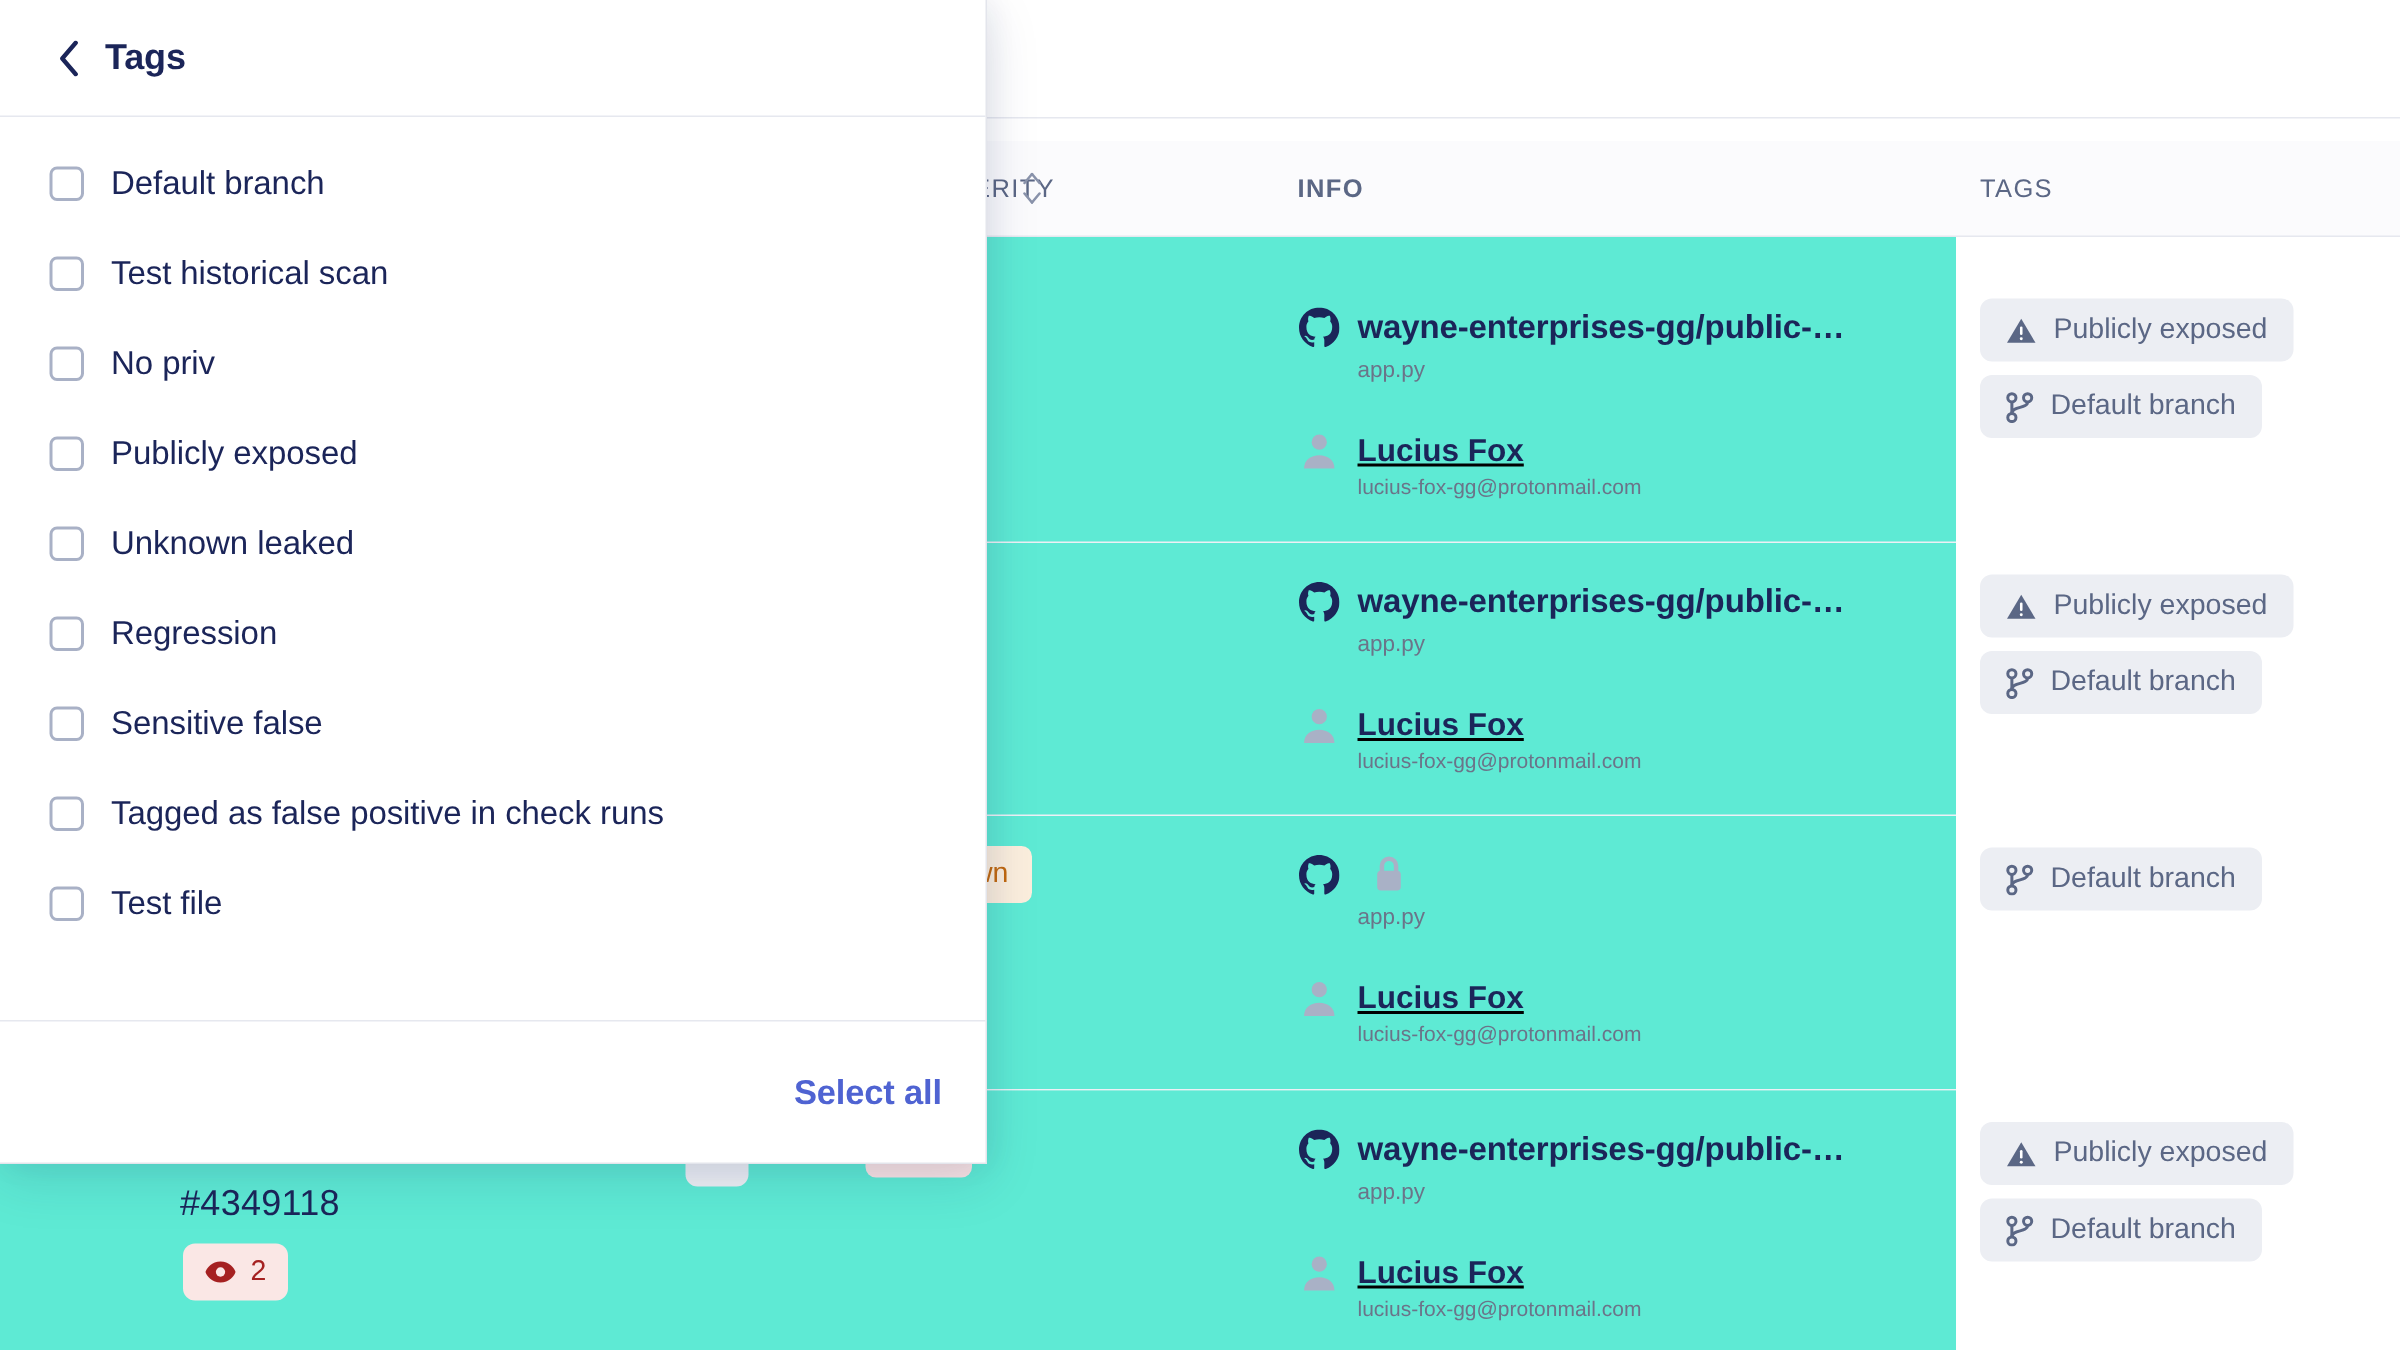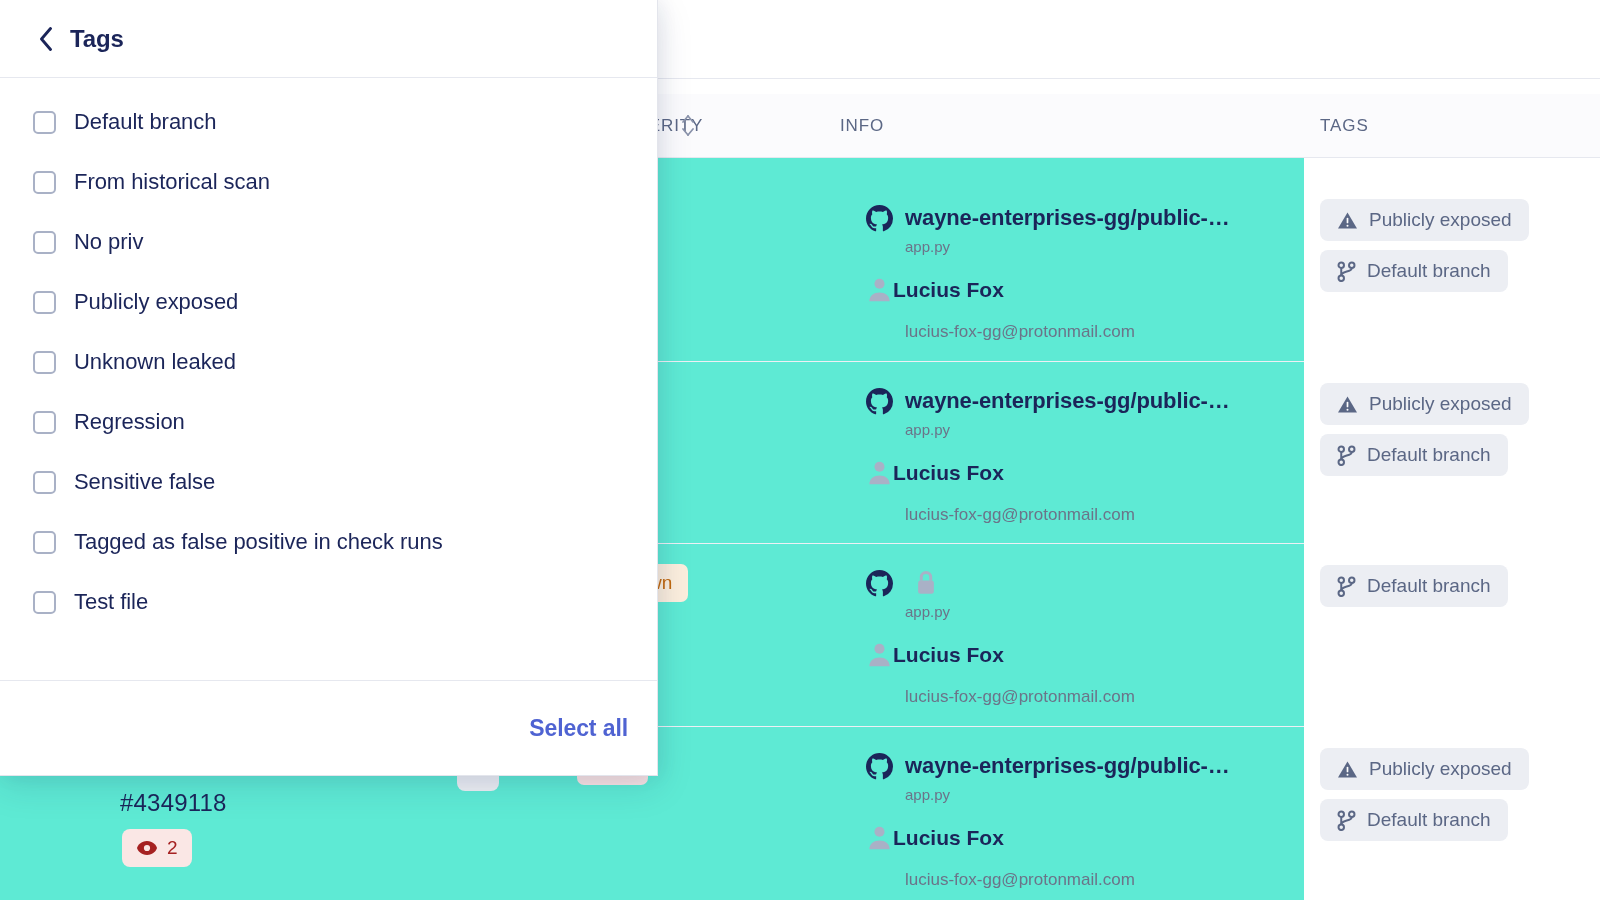--- a/index.html
+++ b/index.html
@@ -50,21 +50,21 @@
     position: absolute;
     top: 50%;
     transform: translateY(-50%);
     font-size: 17px;
     letter-spacing: 0.9px;
     color: #5b6785;
     font-weight: 400;
     white-space: nowrap;
   }
   .col-head.severity { left: 612px; }
-  .col-head.info     { left: 840px; }
+  .col-head.info     { left: 865px; font-weight: bold; }
   .col-head.tags     { left: 1320px; }
 
   .sort-icon {
     position: absolute;
     left: 681px;
     top: 50%;
     transform: translateY(-50%);
     width: 14px;
     height: 24px;
     display: flex;
@@ -123,34 +123,36 @@
   .file-name {
     font-size: 15px;
     color: #6b7489;
     margin-left: 39px;
     margin-top: 4px;
     line-height: 1.3;
   }
   .author-line {
     display: flex;
     align-items: center;
-    margin-top: 19px;
+    gap: 12px;
+    margin-top: 30px;
     height: 28px;
+    text-decoration: underline;
   }
   .author-name {
     font-size: 21px;
     font-weight: 700;
     color: #1b2559;
     white-space: nowrap;
   }
   .author-email {
-    font-size: 17px;
+    font-size: 14px;
     color: #6b7489;
     margin-left: 39px;
-    margin-top: 18px;
+    margin-top: 1px;
   }
 
   .gh-icon   { width: 27px; height: 27px; display: block; flex: none; }
   .user-icon { width: 27px; height: 27px; display: block; flex: none; }
   .lock-icon {
     width: 22px; height: 26px; display: block; flex: none;
     margin-left: 10px;
   }
 
   
@@ -506,21 +508,21 @@
       <span class="panel-title">Tags</span>
     </div>
 
     <div class="panel-body">
       <div class="opt-row">
         <span class="checkbox"></span>
         <span class="opt-label">Default branch</span>
       </div>
       <div class="opt-row">
         <span class="checkbox"></span>
-        <span class="opt-label">From historical scan</span>
+        <span class="opt-label">Test historical scan</span>
       </div>
       <div class="opt-row">
         <span class="checkbox"></span>
         <span class="opt-label">No priv</span>
       </div>
       <div class="opt-row">
         <span class="checkbox"></span>
         <span class="opt-label">Publicly exposed</span>
       </div>
       <div class="opt-row">

